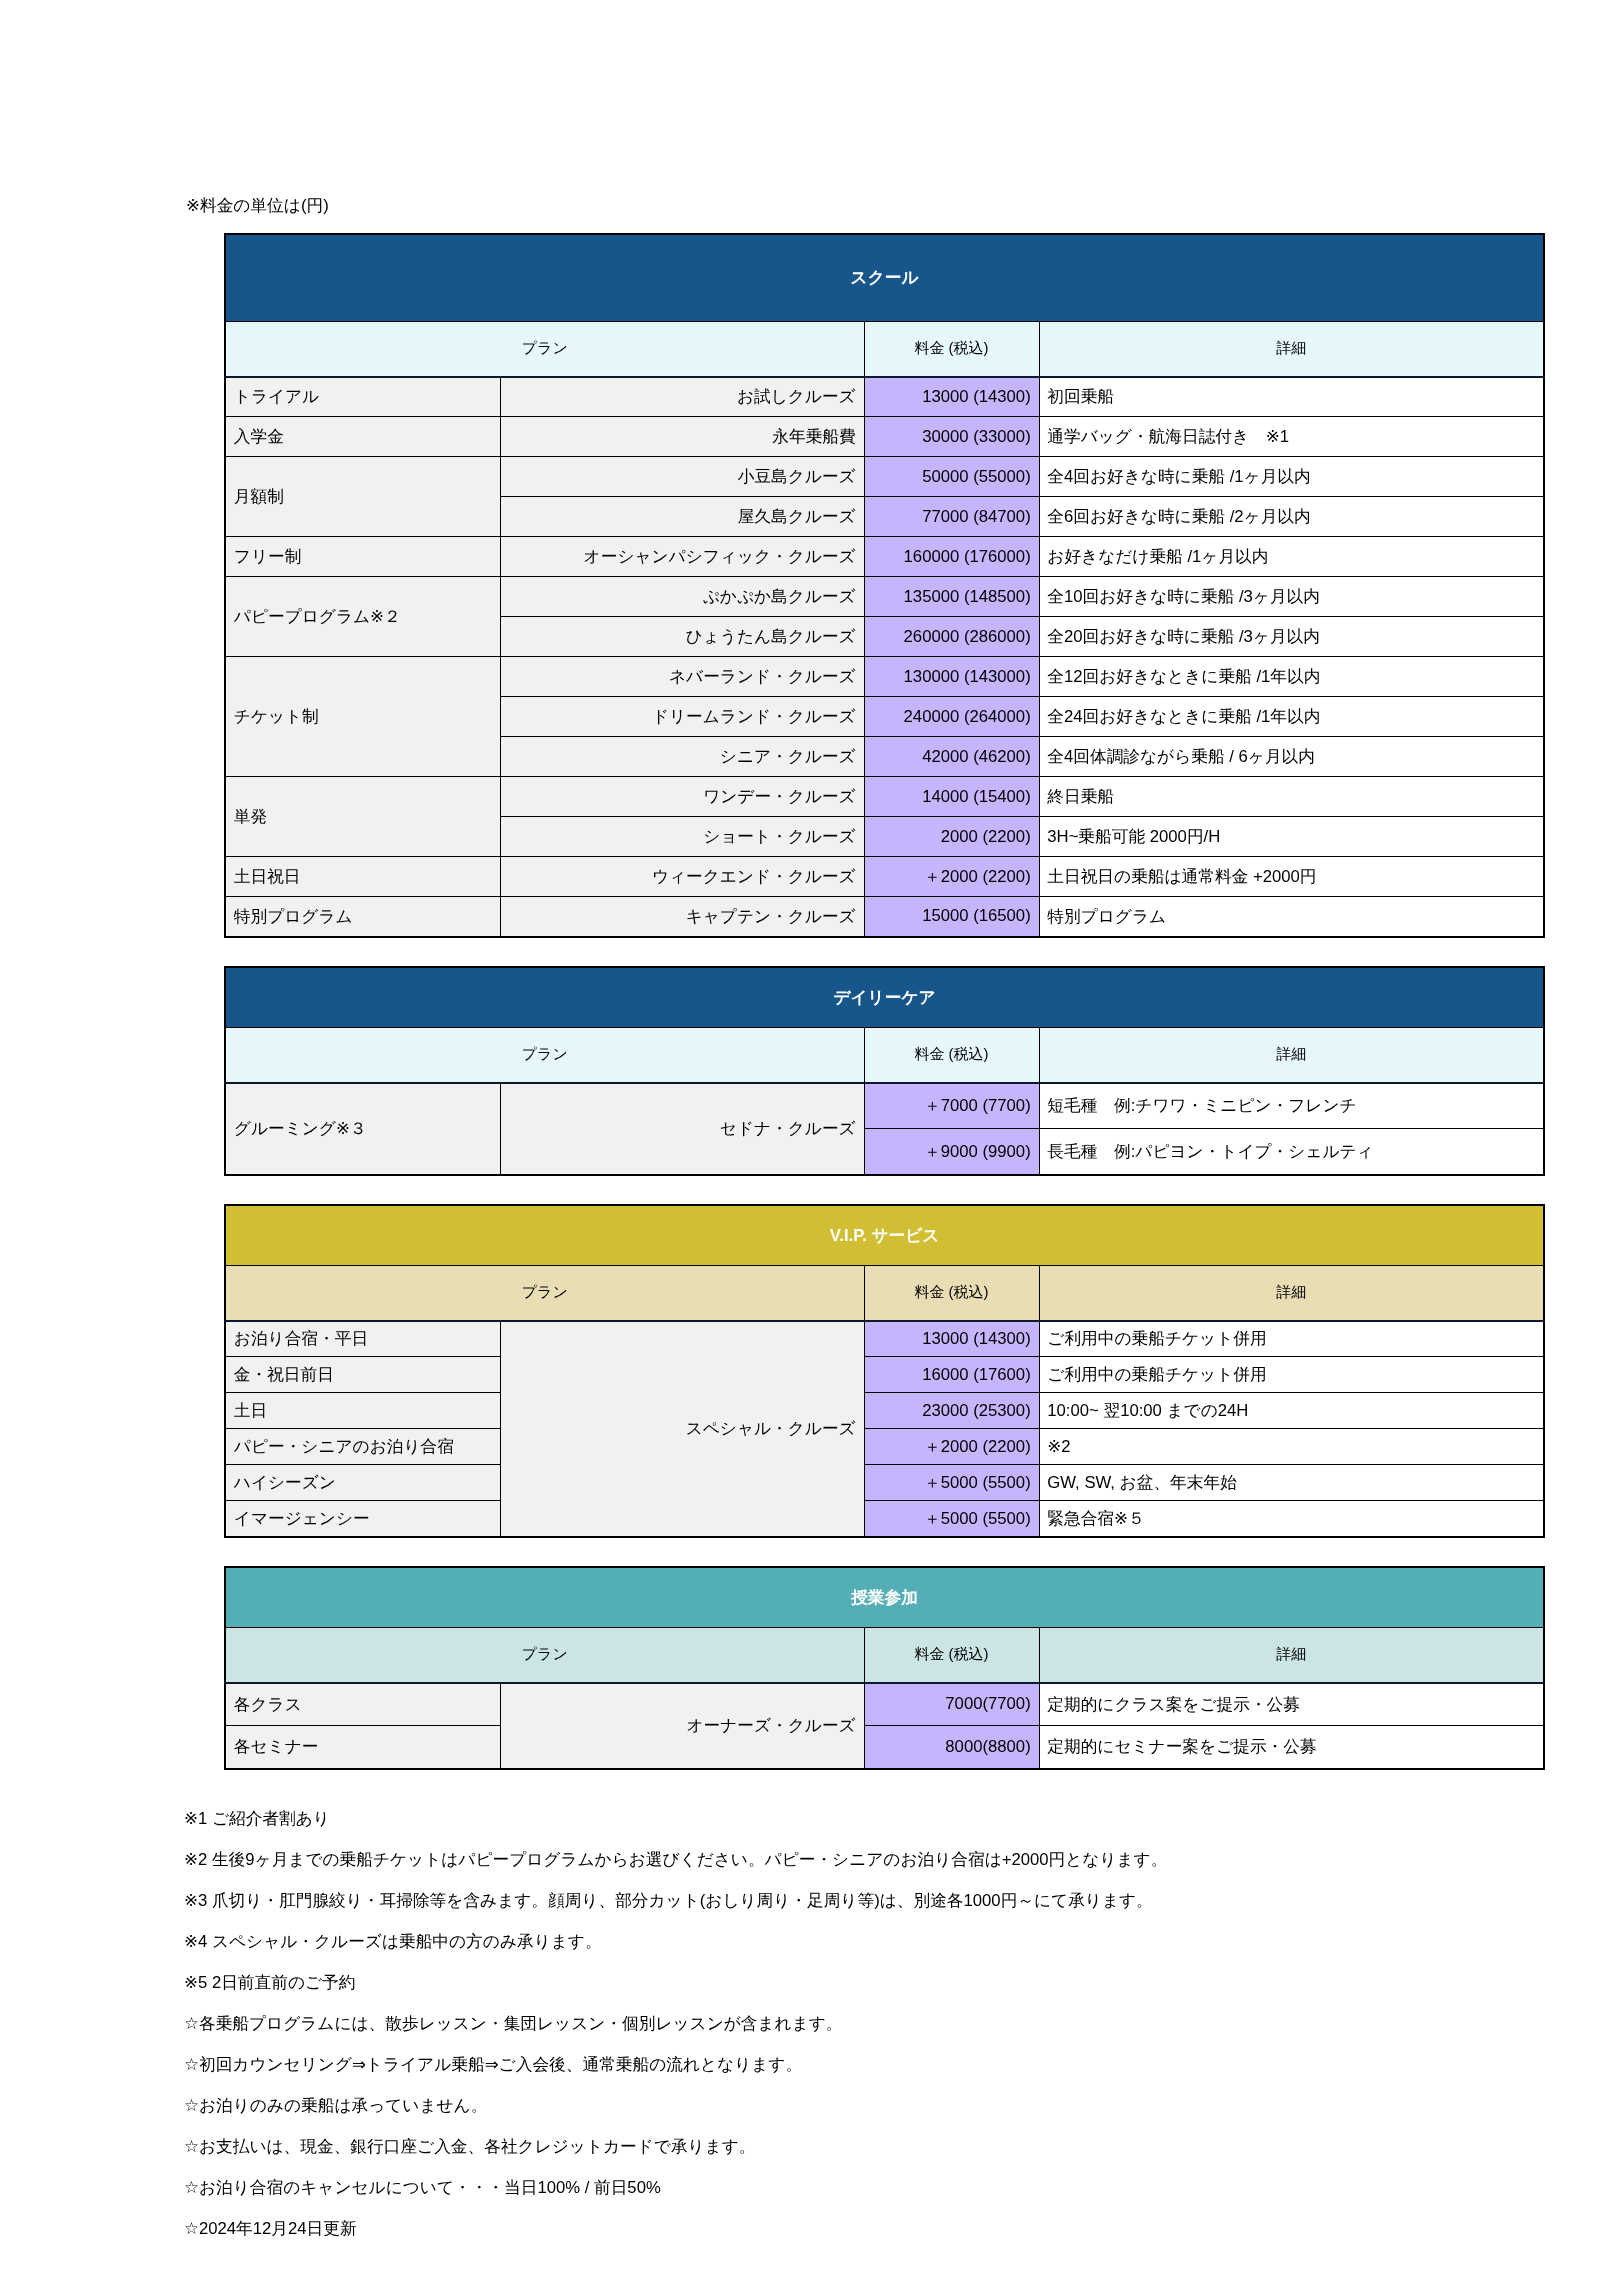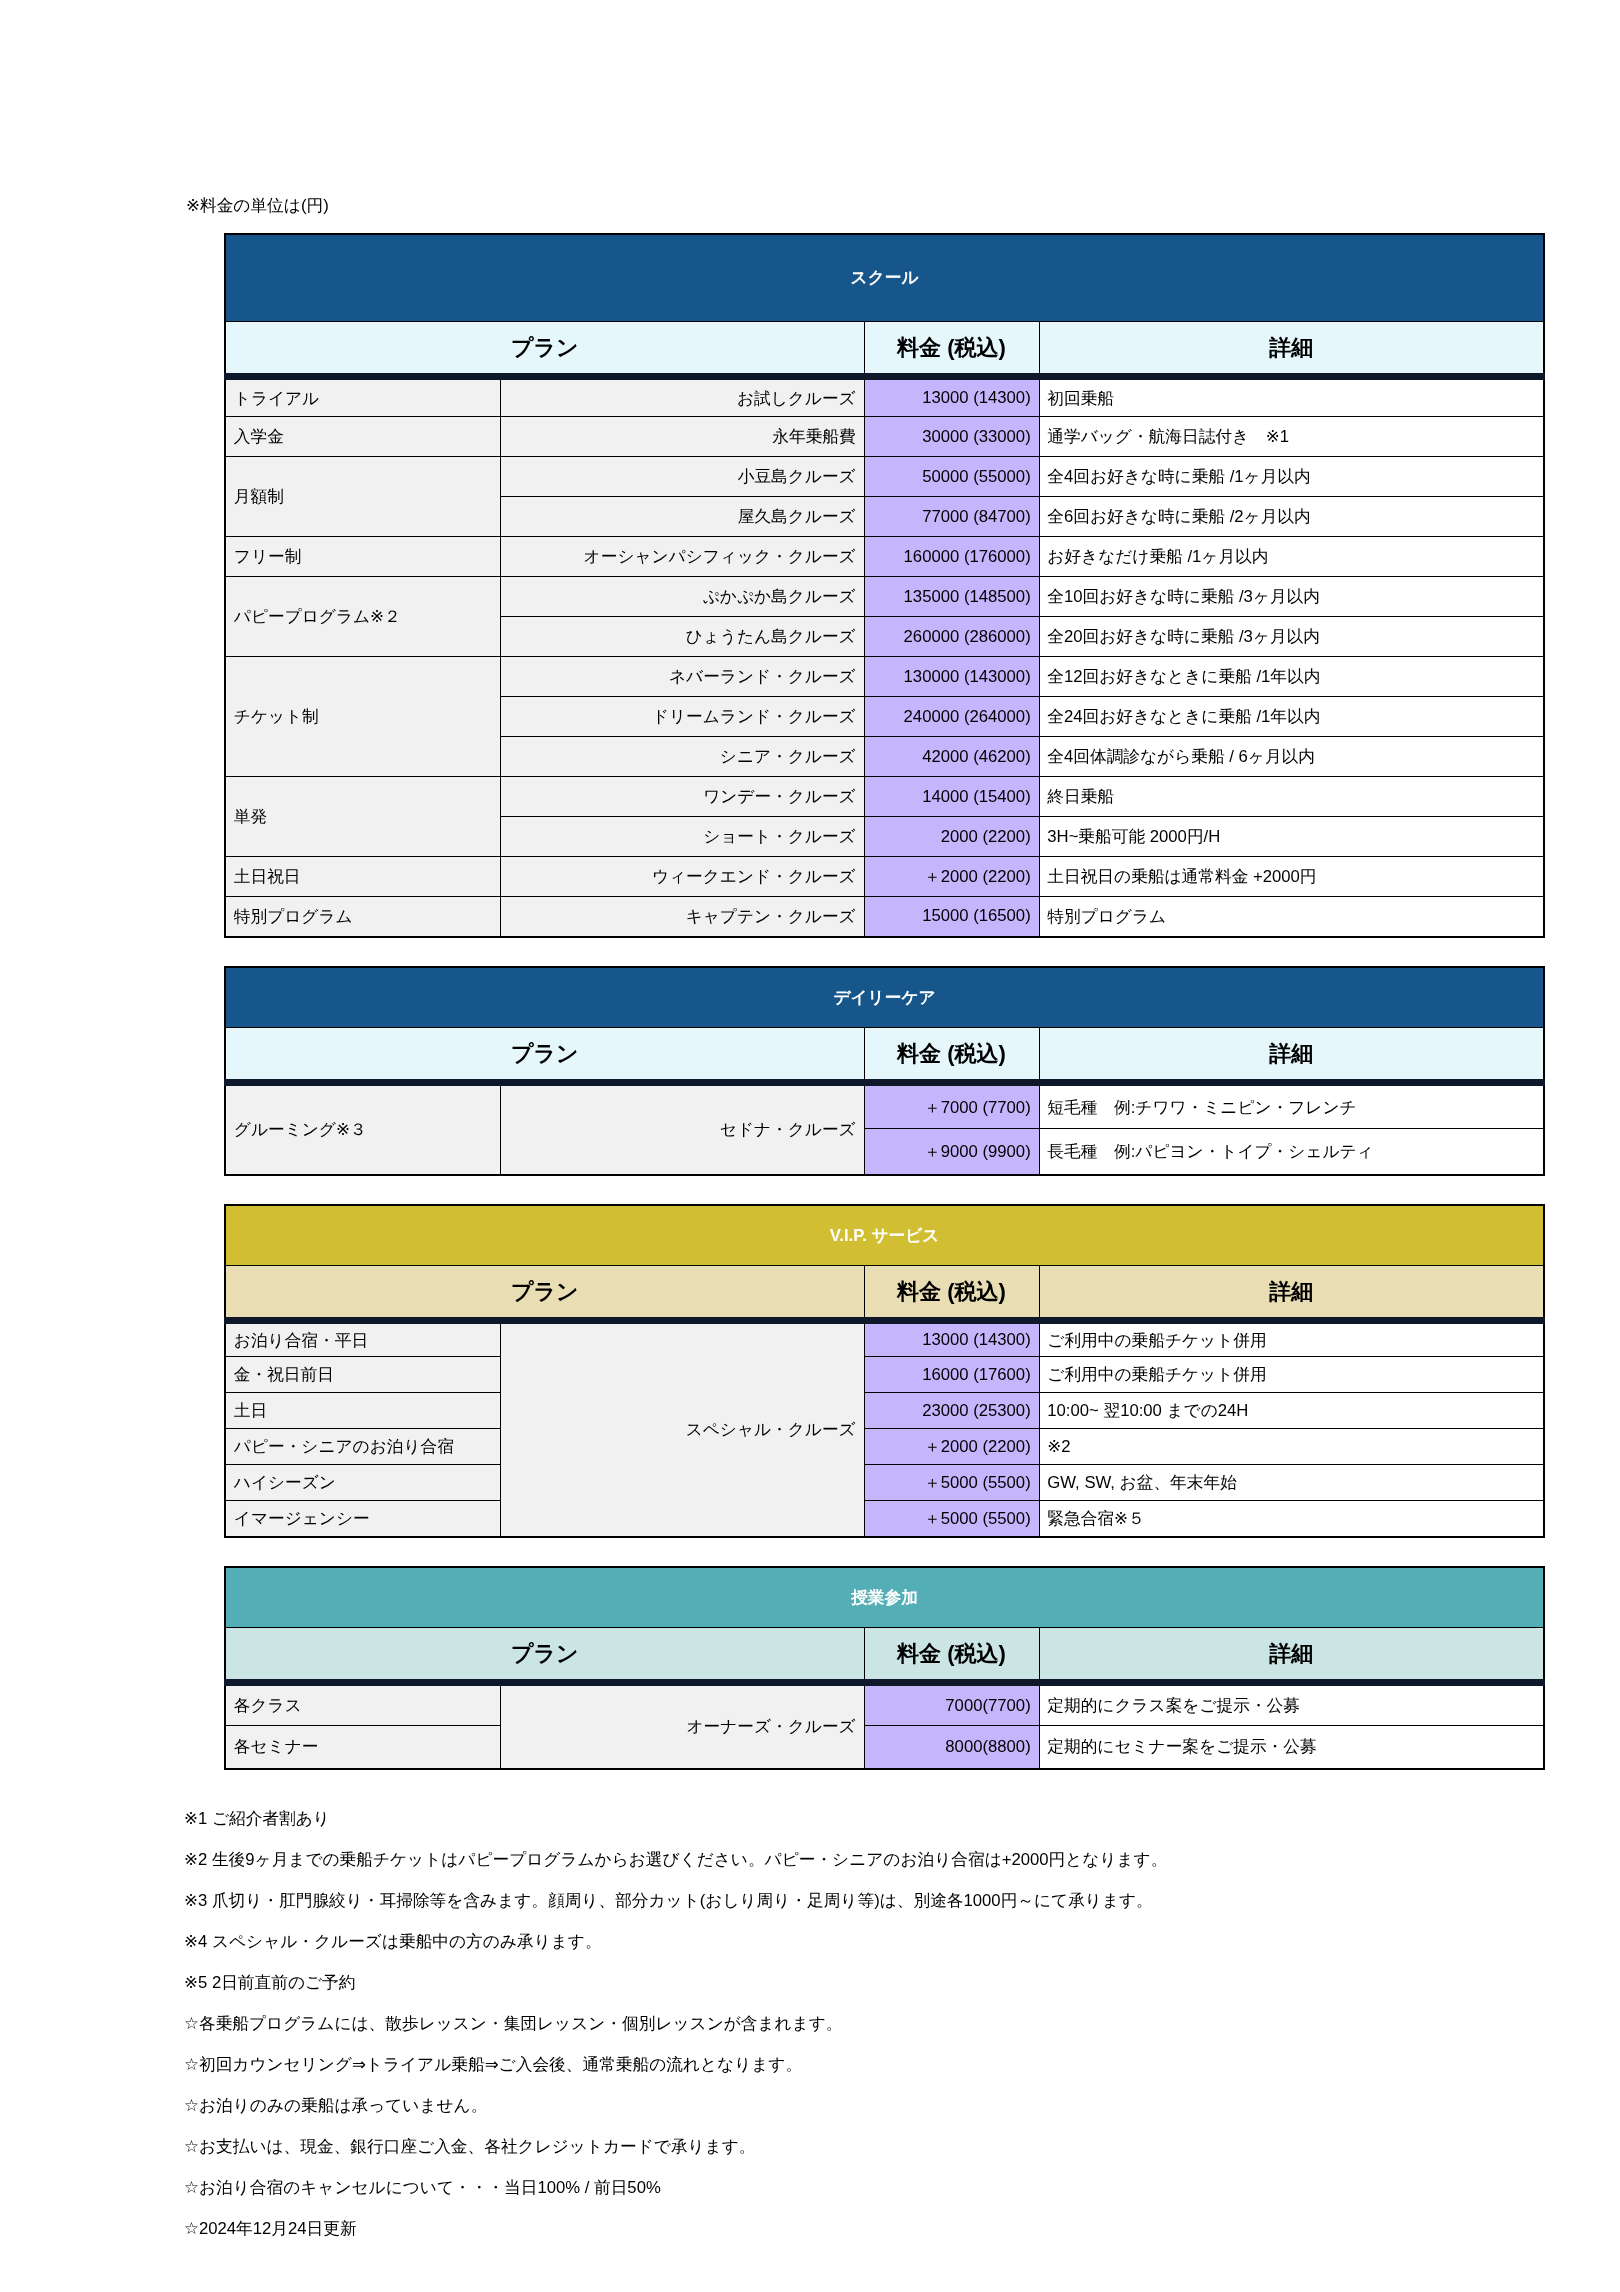--- a/index.html
+++ b/index.html
@@ -21,22 +21,22 @@
     font-size:16.7px;
     padding:0 7.8px;
     overflow:hidden;white-space:nowrap;
     vertical-align:middle;
   }
   td.title-cell{
     text-align:center;color:#fff;font-weight:bold;font-size:18.6px;
     border-bottom:1px solid #000;
   }
   tr.hdr td{
-    text-align:center;font-weight:bold;font-size:22px;
-    border-bottom:7px solid #0f172a;
+    text-align:center;font-weight:normal;font-size:15px;
+    border-bottom:2px solid #0f172a;
   }
   td.cat-cell{background:#F1F1F1;text-align:left;}
   td.plan-cell{background:#F1F1F1;text-align:right;}
   td.plan-center{}
   td.price-cell{background:#c4b5fd;text-align:right;}
   td.detail-cell{background:#fff;text-align:left;}
   .footnotes{margin-top:25.5px;}
   .footnote{font-size:16.7px;line-height:41px;white-space:nowrap;}
 </style>
 </head>

